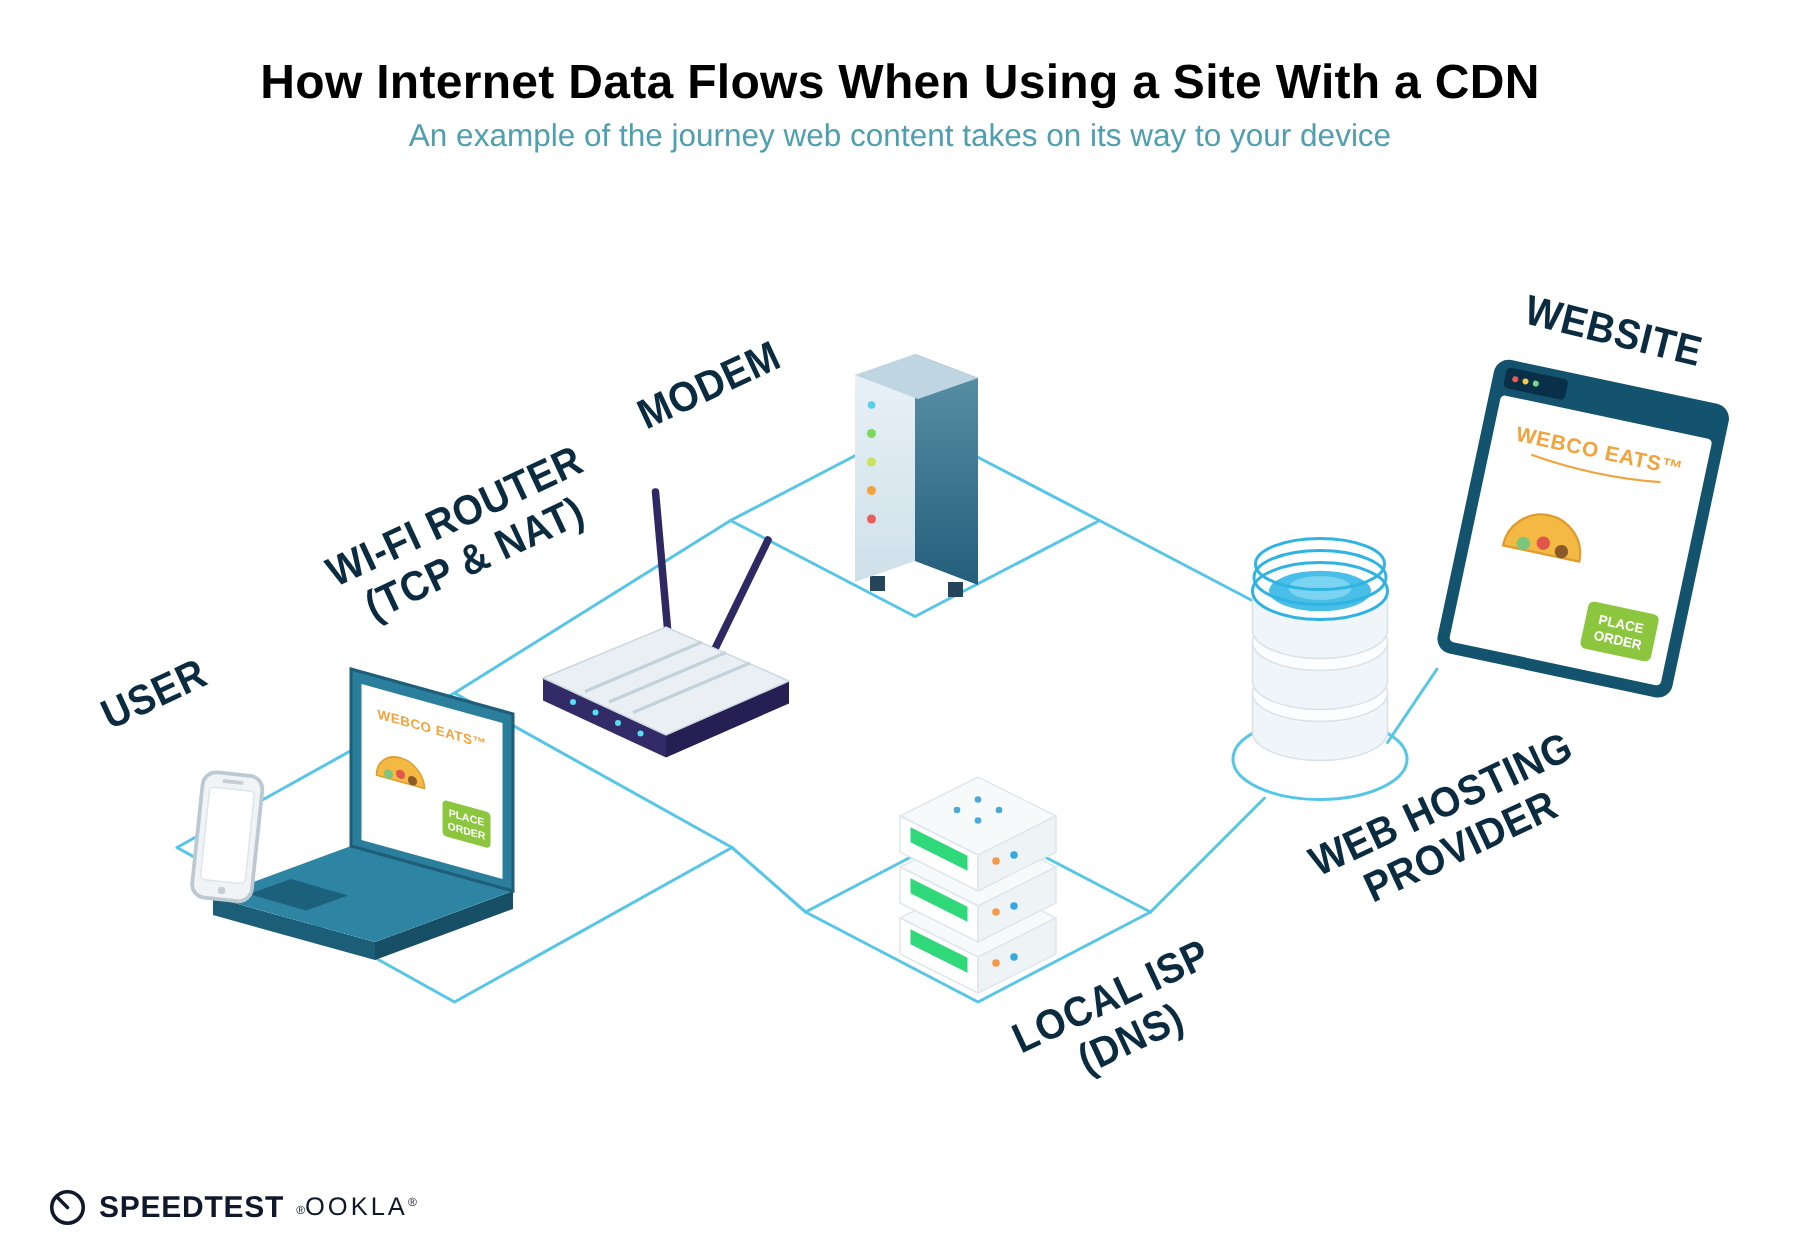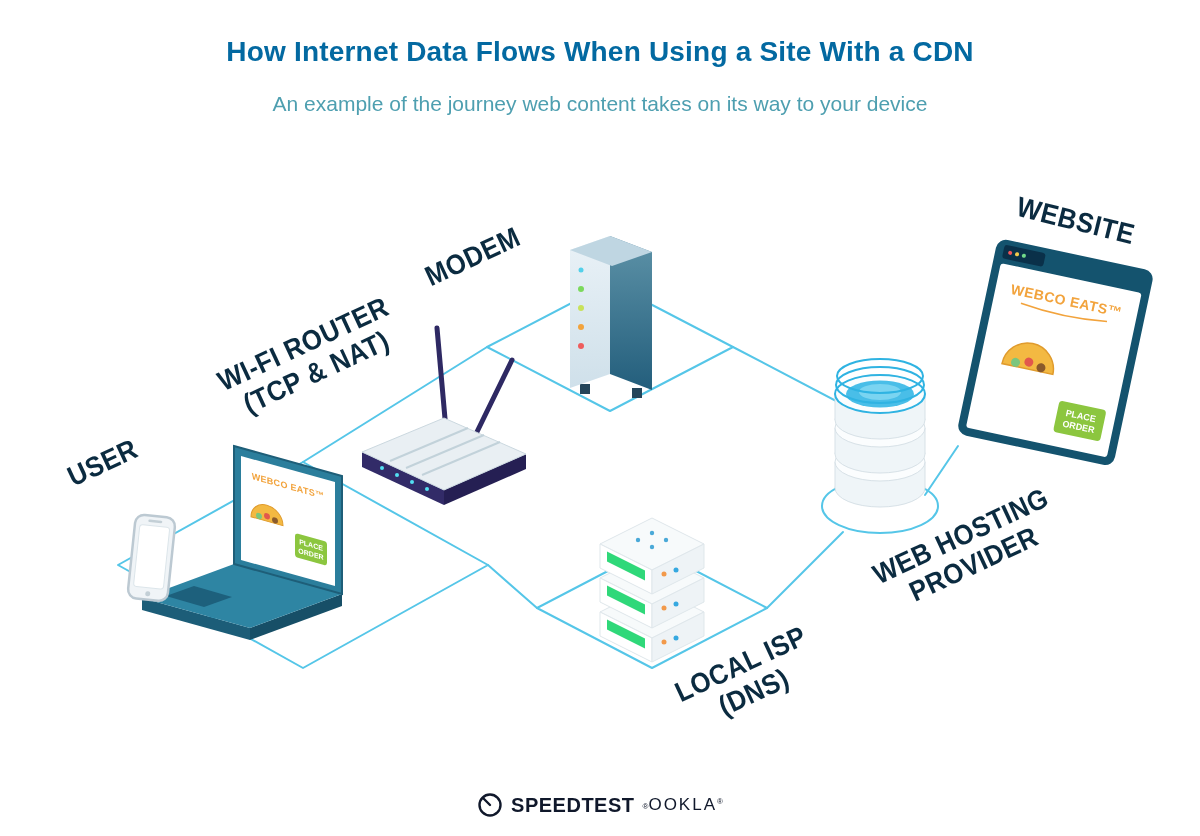--- a/index.html
+++ b/index.html
@@ -1,27 +1,27 @@
 <!DOCTYPE html>
 <html><head>
 <meta charset="utf-8">
 <style>
   *{margin:0;padding:0;box-sizing:border-box}
   html,body{width:1200px;height:836px}
   body{background:#FFFFFF;font-family:"Liberation Sans",sans-serif;position:relative;overflow:hidden}
   .canvas{position:absolute;inset:0;background:#FFFFFF}
   .hdr{position:absolute;top:36px;left:0;width:100%;text-align:center}
-  .hdr h1{font-size:28px;font-weight:700;color:#0369a1;letter-spacing:.2px}
-  .hdr p{font-size:21px;font-weight:400;color:#4E9FB0;margin-top:24px}
+  .hdr h1{font-size:32px;font-weight:700;color:#000000;letter-spacing:.2px}
+  .hdr p{font-size:21px;font-weight:400;color:#4E9FB0;margin-top:6px}
   svg.scene{position:absolute;left:0;top:0}
   .nl{position:absolute;color:#0B2B40;font-weight:700;text-align:center;line-height:1.1;letter-spacing:.5px;white-space:nowrap;font-size:28px}
   .nl span{display:block}
   .rot-left{transform:rotate(-25deg) scaleX(.92)}
   .rot-right{transform:rotate(14deg) scaleX(.92)}
-  .ftr{position:absolute;left:0;right:0;bottom:18px;display:flex;justify-content:center;align-items:center;padding:0 44px}
+  .ftr{position:absolute;left:0;right:0;bottom:18px;display:flex;justify-content:flex-start;align-items:center;padding:0 32px}
   .st{display:flex;align-items:center;gap:8px}
   .st-word{font-size:20px;font-weight:700;letter-spacing:.5px;color:#10182B}
   .ok{display:flex;align-items:flex-start}
   .ok-word{font-size:17px;font-weight:400;letter-spacing:2px;color:#10182B}
   .mark{font-size:8px;color:#10182B;margin-top:2px}
 </style>
 </head>
 <body>
 
 <div class="canvas">

